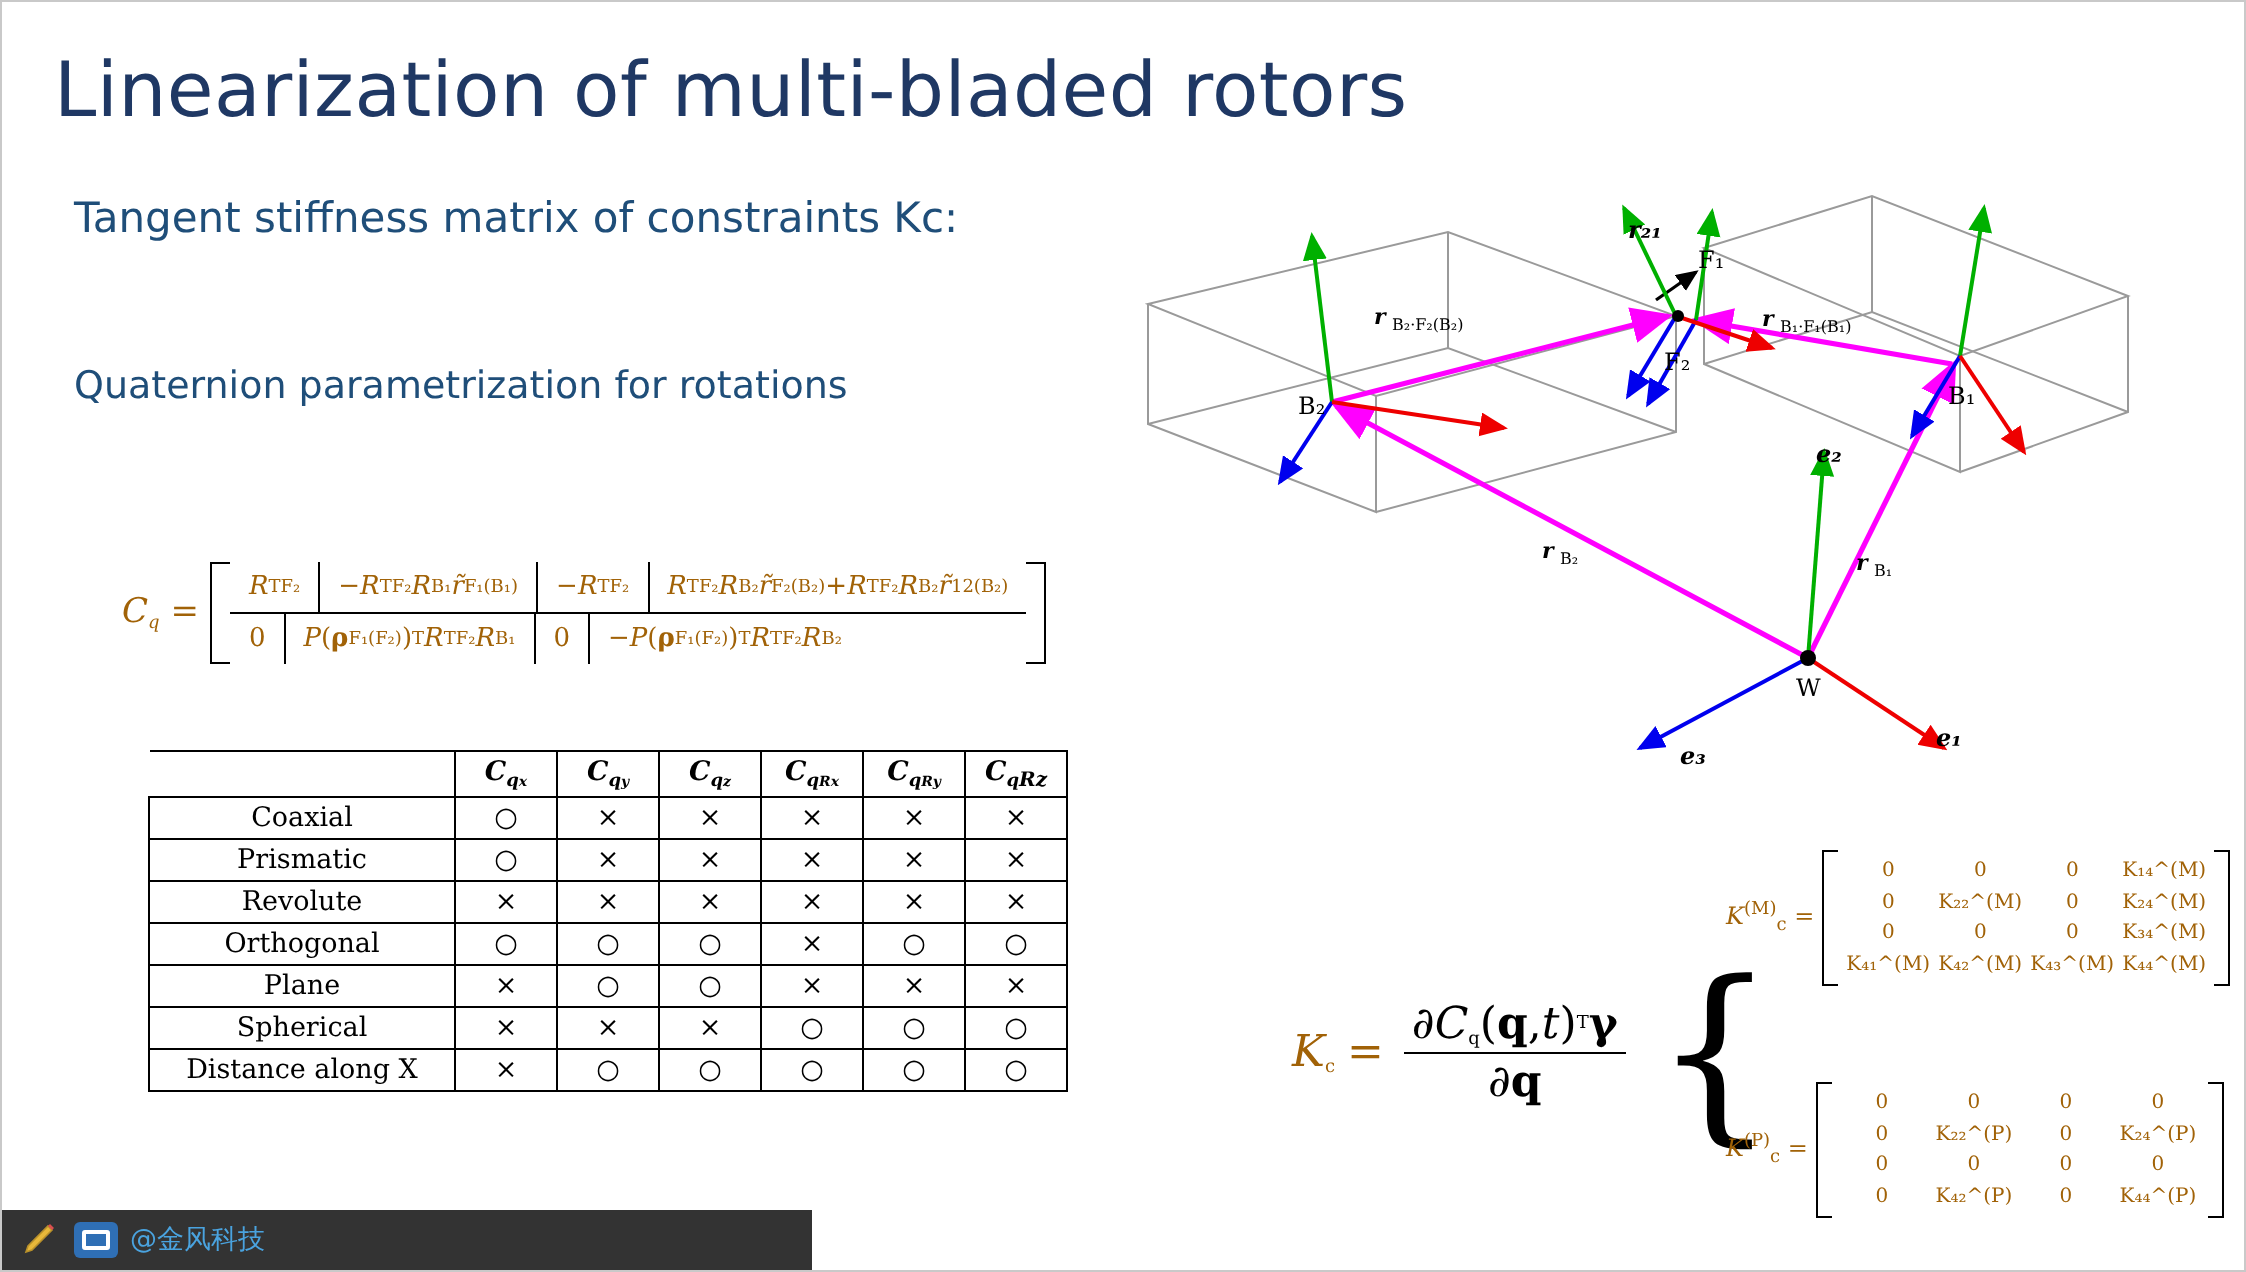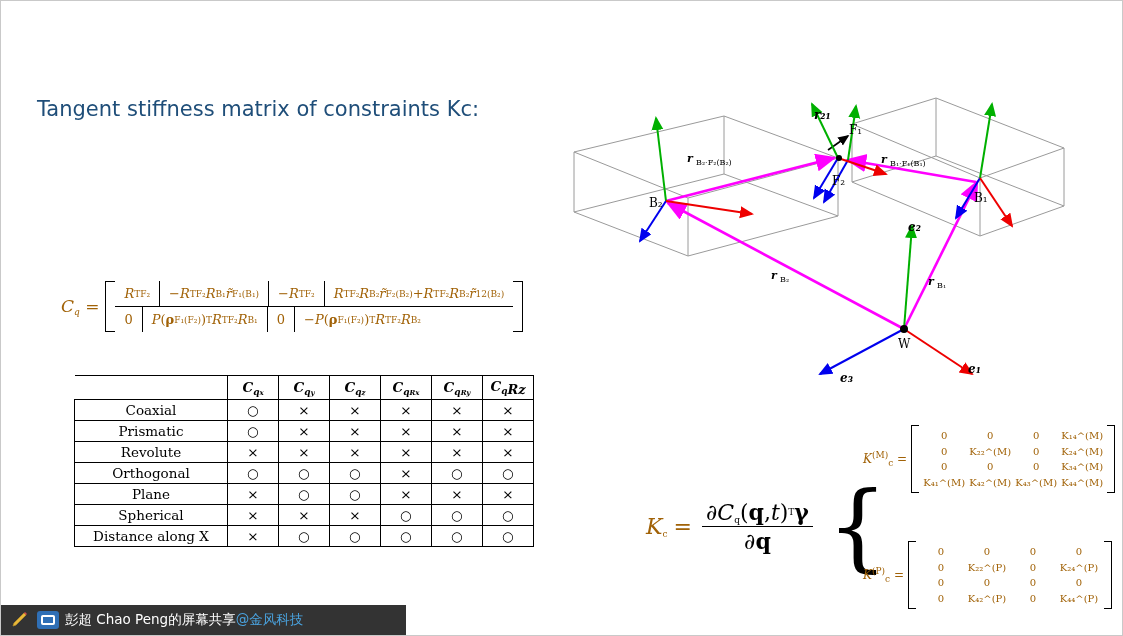--- a/index.html
+++ b/index.html
@@ -231,21 +231,23 @@
     display: flex;
     align-items: center;
     justify-content: center;
   }
 </style>
 </head>
 <body>
 
 <div class="slide">
 
+  <div class="title">Linearization of multi-bladed rotors</div>
   <div class="subtitle-1">Tangent stiffness matrix of constraints Kc:</div>
+  <div class="subtitle-2">Quaternion parametrization for rotations</div>
 
   <div class="cq-block math">
     <div class="cq-row">
       <span class="cq-label">
         <i>C</i><span class="sub">q</span>
         <span>=</span>
       </span>
       <span class="bracket-l"></span>
       <span class="cq-matrix">
         <span class="cq-line top">
@@ -282,21 +284,21 @@
 
   <table class="ctable">
     <tbody>
         <tr class="first">
       <th class="head-blank noborder-left noborder-top"></th>
       <th class="hdr">C<span class="sub">q<span style="font-size:7px">x</span></span></th>
       <th class="hdr">C<span class="sub">q<span style="font-size:7px">y</span></span></th>
       <th class="hdr">C<span class="sub">q<span style="font-size:7px">z</span></span></th>
       <th class="hdr">C<span class="sub">q<span style="font-size:7px">Rx</span></span></th>
       <th class="hdr">C<span class="sub">q<span style="font-size:7px">Ry</span></span></th>
-      <th class="hdr">C<span class="sub">q<span style="font-size:13px">Rz</span></span></th>
+      <th class="hdr">C<span class="sub">q<span style="font-size:10px">Rz</span></span></th>
     </tr>
     <tr>
           <td class="rowname">Coaxial</td>
           <td class="mark">○</td>
           <td class="mark">×</td>
           <td class="mark">×</td>
           <td class="mark">×</td>
           <td class="mark">×</td>
           <td class="mark">×</td>
         </tr>
@@ -524,17 +526,16 @@
       </svg>
     </span>
     <span class="tb-icon">
       <span class="badge-blue">
         <svg width="14" height="11" viewBox="0 0 14 11">
           <rect x="0.5" y="0.5" width="13" height="9" rx="1" fill="#ffffff" stroke="#ffffff"></rect>
           <rect x="2" y="2" width="10" height="6" fill="#2f6fb5"></rect>
         </svg>
       </span>
     </span>
-    <span class="share-name">彭超 Chao Peng的屏幕共享</span>
     <span class="share-org">@金风科技</span>
   </div>
 
 </div>
 
 </body></html>

